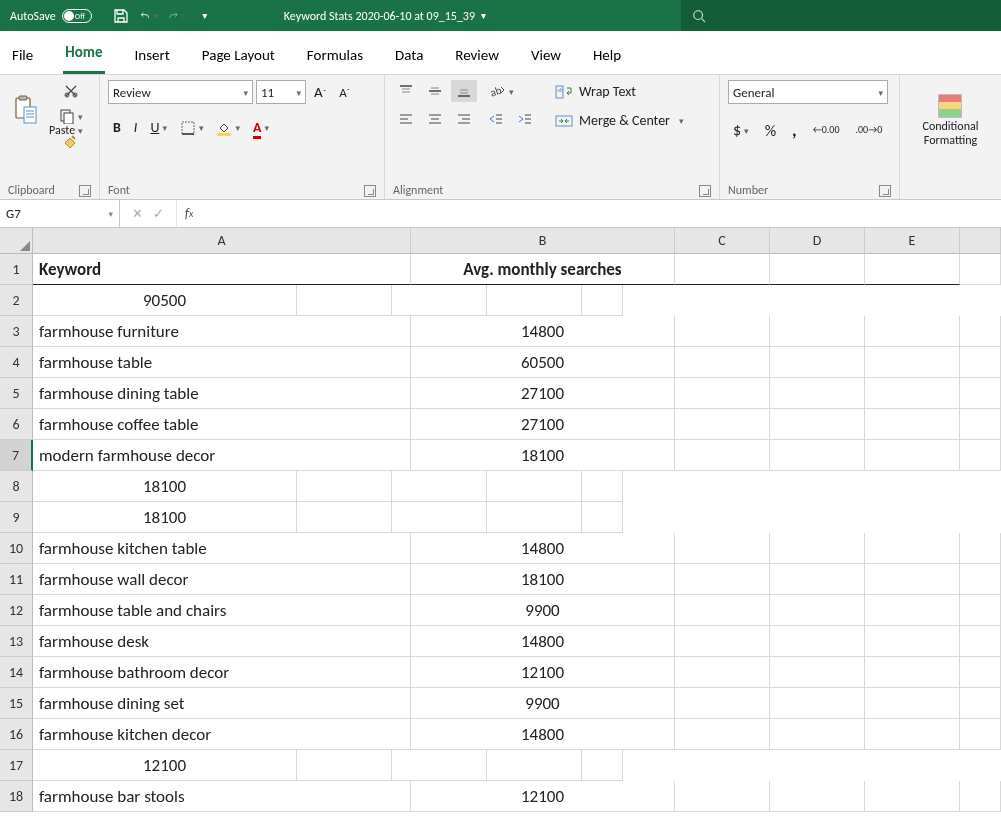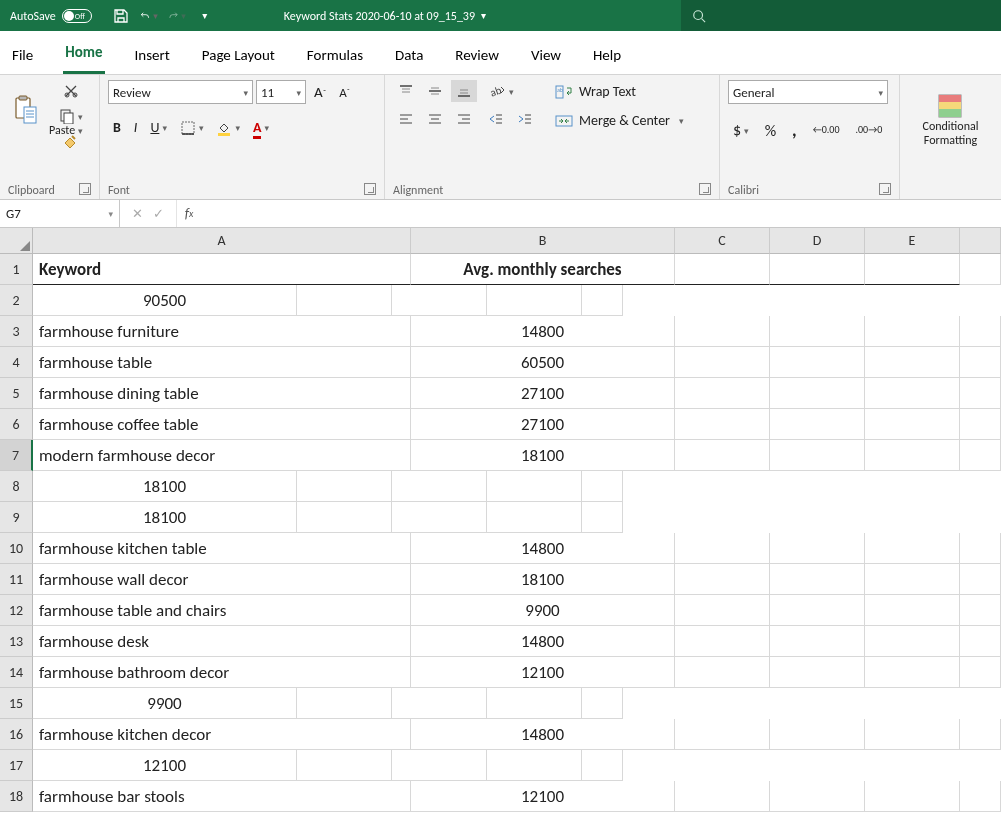--- a/index.html
+++ b/index.html
@@ -18,21 +18,21 @@
 .titlebar .search input::placeholder { color: #cce8d9; }
 
 
 .ribbon-tabs { background: #fff; height: 44px; display: flex; align-items: flex-end; padding: 0 10px; gap: 28px; border-bottom: 1px solid #d4d4d4; font-size: 15px; }
 .ribbon-tabs .tab { padding: 8px 2px 10px 2px; cursor: pointer; color: #000000; }
 .ribbon-tabs .tab.active { color: #197346; border-bottom: 3px solid #197346; font-weight: 600; }
 
 
 .ribbon { background: #f3f3f3; height: 125px; display: flex; border-bottom: 1px solid #c8c8c8; }
 .rgroup { border-right: 1px solid #d8d8d8; display: flex; flex-direction: column; padding: 5px 8px 0 8px; }
-.rgroup .label { text-align: center; font-size: 12px; color: #666; padding: 4px 0 2px 0; display: flex; justify-content: center; align-items: flex-start; gap: 6px; }
+.rgroup .label { text-align: center; font-size: 12px; color: #666; padding: 4px 0 2px 0; display: flex; justify-content: center; align-items: flex-end; gap: 6px; }
 .rgroup .body { flex: 1; display: flex; align-items: flex-start; gap: 6px; }
 .dlg-launcher { width: 12px; height: 12px; border: 1px solid #888; position: relative; margin-left: auto; }
 .dlg-launcher::after { content:""; position:absolute; right:1px; bottom:1px; width:5px; height:5px; border-right:1px solid #888; border-bottom:1px solid #888; }
 
 .btn { padding: 2px 4px; border: 1px solid transparent; display: flex; align-items: center; justify-content: center; cursor: pointer; font-size: 14px; }
 .dd::after { content: "▾"; font-size: 9px; color: #666; margin-left: 3px; }
 
 .paste-col { display: flex; flex-direction: row; align-items: flex-end; width: 40px; }
 .clip-side { display:flex; flex-direction:column; gap:3px; }
 
@@ -340,21 +340,21 @@
             <div>←0</div>
             <div>.00</div>
           </div>
         <div class="btn" style="font-size:10px;line-height:1;">
             <div>.00</div>
             <div>→0</div>
           </div>
       </div>
     </div>
     <div class="label">
-        <span>Calibri</span>
+        <span>Number</span>
         <span class="dlg-launcher"></span>
       </div>
   </div>
 
   <div class="rgroup" style="flex:1;border-right:none;">
     <div class="body" style="flex-direction:column;align-items:center;">
       <div class="btn" style="flex-direction:column;font-size:12px;height:80px;">
         <svg width="26" height="26" viewBox="0 0 26 26">
             <rect x="2" y="2" width="22" height="22" fill="#fff" stroke="#888"></rect>
             <rect x="2" y="2" width="22" height="7" fill="#e87c7c"></rect>
@@ -513,20 +513,21 @@
         <div class="rowhdr">14</div>
         <div class="cell colA">farmhouse bathroom decor</div>
         <div class="cell colB">12100</div>
         <div class="cell colC"></div>
         <div class="cell colD"></div>
         <div class="cell colE"></div>
         <div class="cell colX"></div>
       </div>
       <div class="row">
         <div class="rowhdr">15</div>
+        <div class="cell colA">farmhouse dining set</div>
         <div class="cell colB">9900</div>
         <div class="cell colC"></div>
         <div class="cell colD"></div>
         <div class="cell colE"></div>
         <div class="cell colX"></div>
       </div>
       <div class="row">
         <div class="rowhdr">16</div>
         <div class="cell colA">farmhouse kitchen decor</div>
         <div class="cell colB">14800</div>

